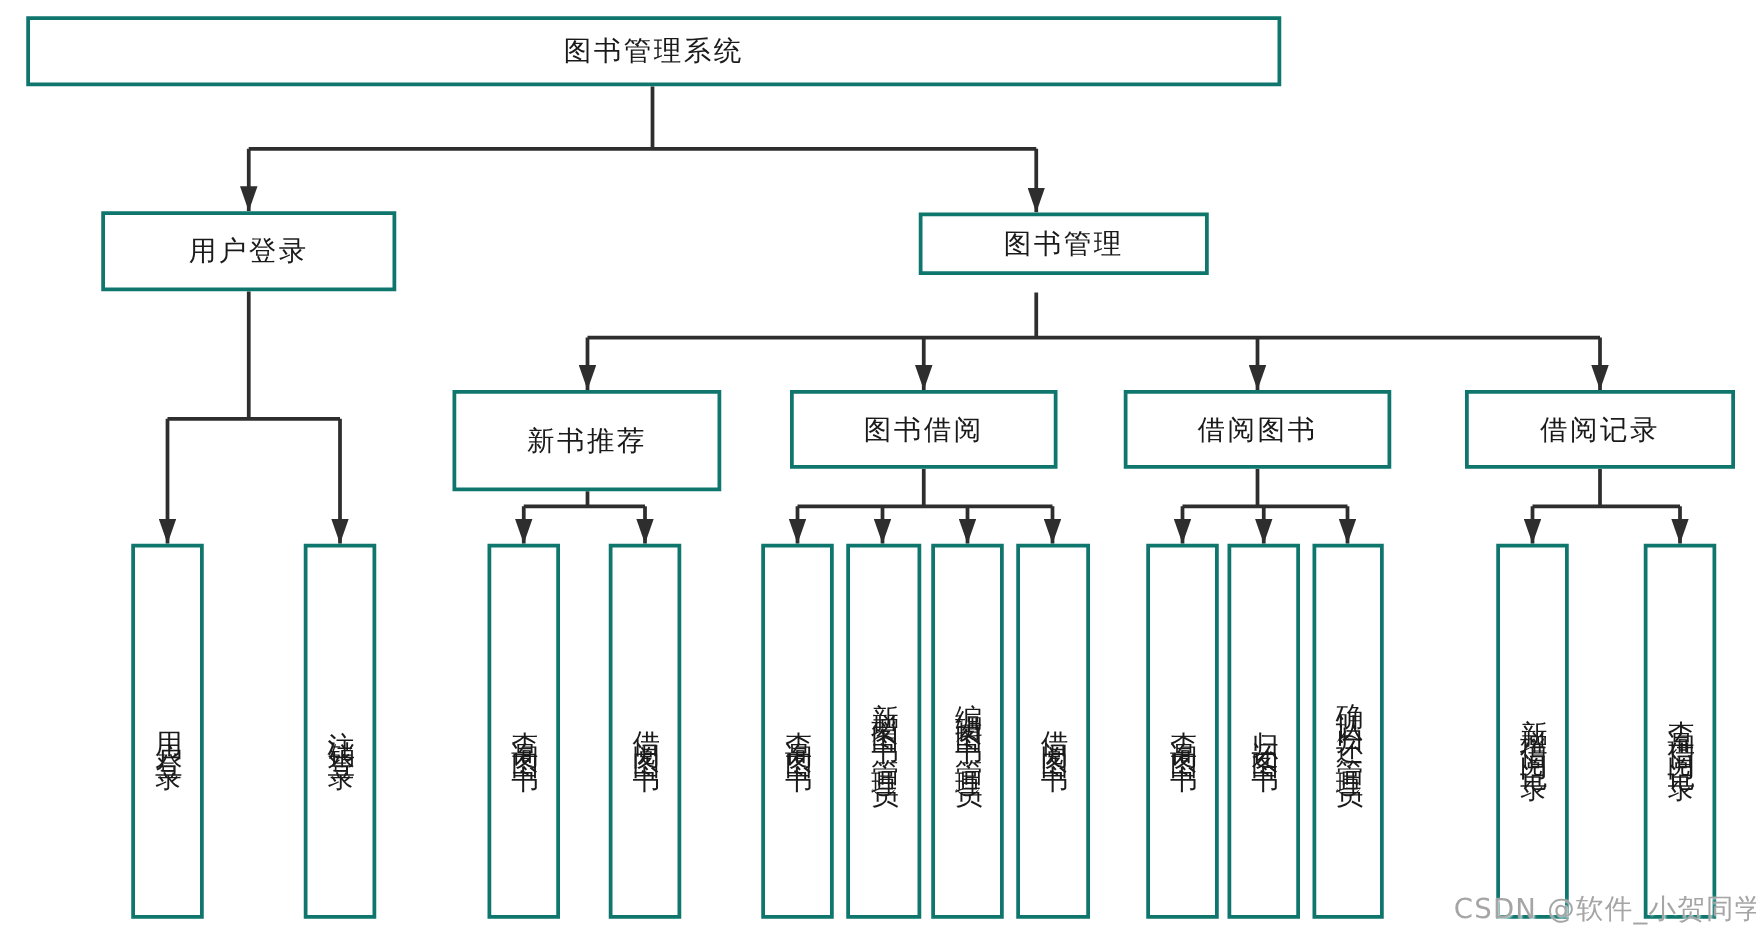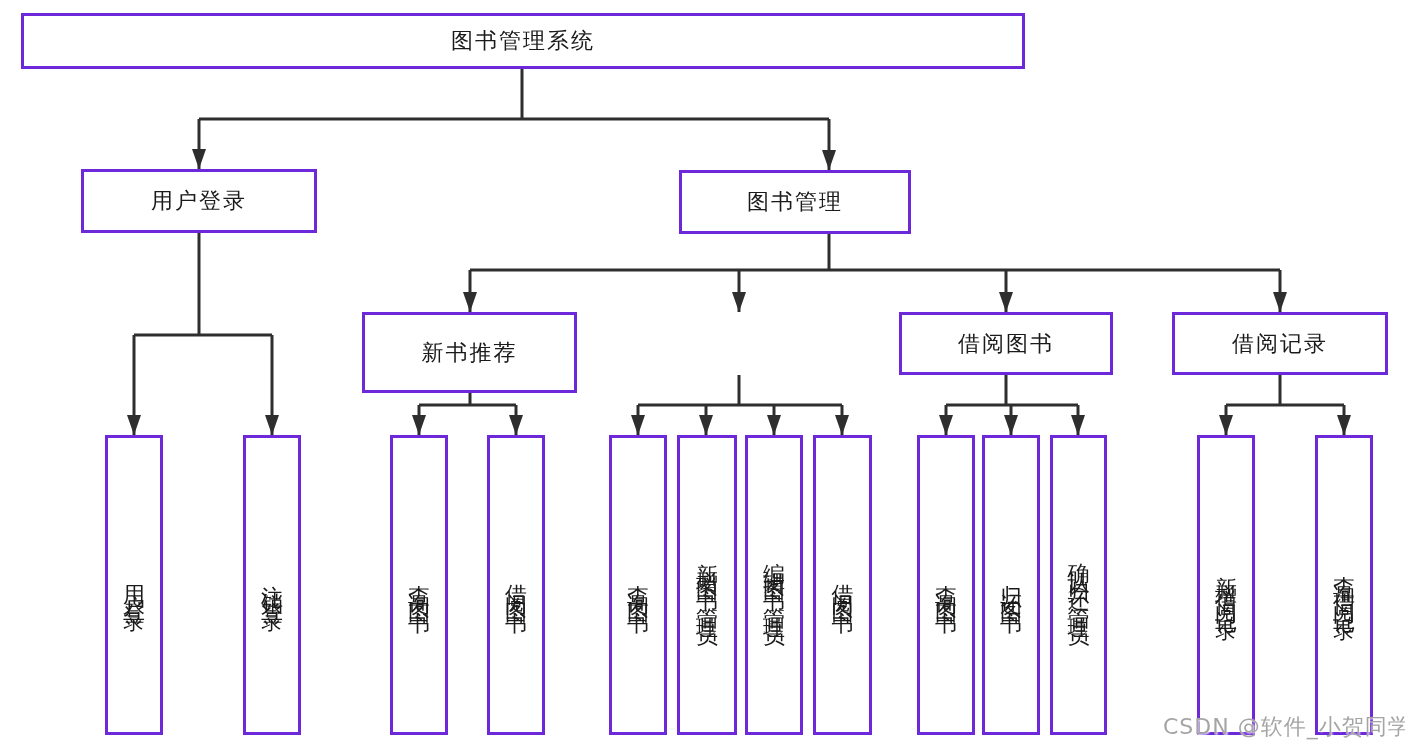--- a/index.html
+++ b/index.html
@@ -9,21 +9,21 @@
     background:#ffffff;
     overflow:hidden;
     font-family:"DejaVu Sans","Liberation Sans",sans-serif;
     color:#1a1a1a;
   }
   .connectors{position:absolute;left:0;top:0;z-index:0;}
   .node{
     position:absolute;
     box-sizing:border-box;
     background:#ffffff;
-    border:3px solid #6d28d9;
+    border:3px solid #0f766e;
     display:flex;
     align-items:center;
     justify-content:center;
     z-index:1;
   }
   .hlabel{
     font-size:22px;
     letter-spacing:2px;
     white-space:nowrap;
   }
@@ -99,26 +99,29 @@
     </g>
   </svg>
 
   <div class="node" style="left:21px;top:13px;width:1004px;height:56px;">
     <span class="hlabel">图书管理系统</span>
   </div>
 
   <div class="node" style="left:81px;top:169px;width:236px;height:64px;">
     <span class="hlabel">用户登录</span>
   </div>
-  <div class="node" style="left:679px;top:170px;width:232px;height:64px;">
+  <div class="node" style="left:735px;top:170px;width:232px;height:50px;">
     <span class="hlabel">图书管理</span>
   </div>
 
   <div class="node" style="left:362px;top:312px;width:215px;height:81px;">
     <span class="hlabel">新书推荐</span>
+  </div>
+  <div class="node" style="left:632px;top:312px;width:214px;height:63px;">
+    <span class="hlabel">图书借阅</span>
   </div>
   <div class="node" style="left:899px;top:312px;width:214px;height:63px;">
     <span class="hlabel">借阅图书</span>
   </div>
   <div class="node" style="left:1172px;top:312px;width:216px;height:63px;">
     <span class="hlabel">借阅记录</span>
   </div>
 
   <div class="node" style="left:105px;top:435px;width:58px;height:300px;">
     <span class="vlabel">用户登录</span>

